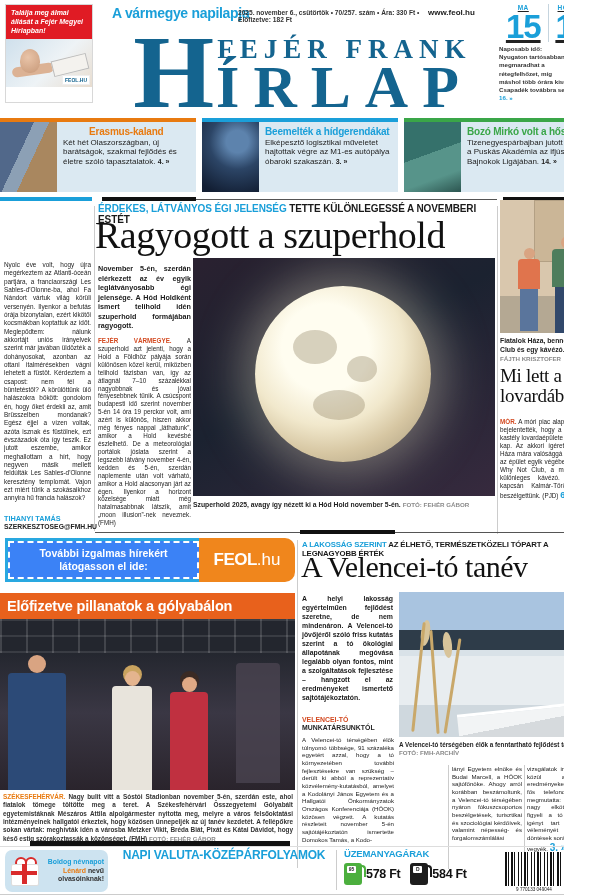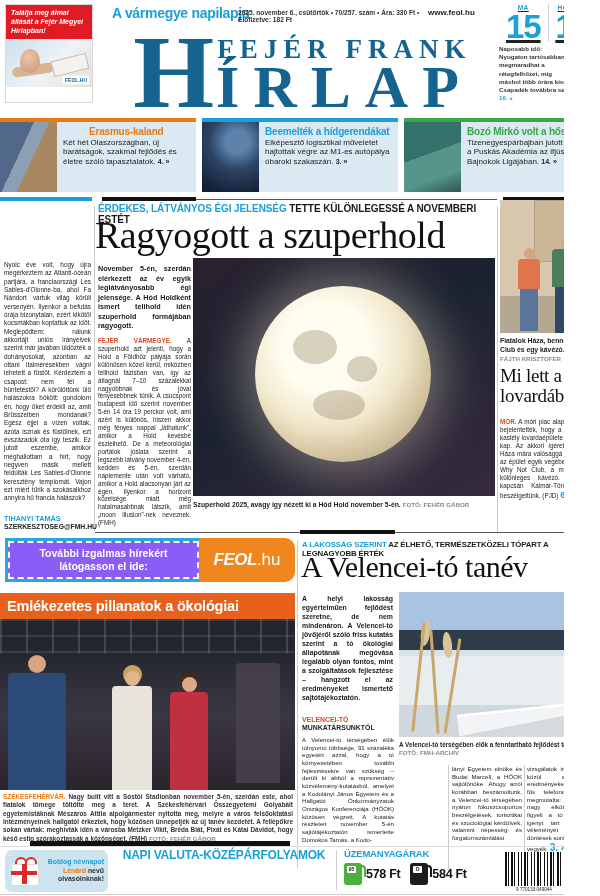--- a/index.html
+++ b/index.html
@@ -87,23 +87,23 @@
   .head{width:11px;height:11px;border-radius:50%;background:#d9a482;margin:0 auto;}
   .torso{border-radius:4px 4px 0 0;}
   .legs{margin:0 auto;}
   .lov-cap{left:500px;top:337px;width:100px;}
   .lov-headline{left:500px;top:366px;width:100px;font-family:"Liberation Serif",serif;font-size:19px;line-height:1.05;color:#111;letter-spacing:-.3px;}
   .lov-body{left:500px;top:418px;width:100px;height:116px;font-size:6.3px;line-height:1.28;text-align:justify;overflow:hidden;}
   .pgref{color:#1a9fd9;font-weight:bold;font-size:9px;}
 
   
   .feol{left:5px;top:538px;width:290px;height:44px;display:flex;}
-  .feol-blue{flex:1;background:#8b5cf6;border:2px dashed #fff;box-shadow:0 0 0 3px #29a8e0;margin:3px 0 3px 3px;display:flex;flex-direction:column;justify-content:center;align-items:center;color:#fff;font-weight:bold;font-size:10.5px;line-height:1.25;}
+  .feol-blue{flex:1;background:#3b82f6;border:2px dashed #fff;box-shadow:0 0 0 3px #29a8e0;margin:3px 0 3px 3px;display:flex;flex-direction:column;justify-content:center;align-items:center;color:#fff;font-weight:bold;font-size:10.5px;line-height:1.25;}
   .feol-orange{width:96px;background:#f0861c;border-radius:0 10px 10px 0;display:flex;align-items:center;justify-content:center;color:#fff;font-size:17px;margin:0;}
-  .feol-orange b{font-weight:bold;letter-spacing:-.5px;font-style:italic;}
+  .feol-orange b{font-weight:bold;letter-spacing:-.5px;}
 
   
   .gb-banner{left:0;top:593px;width:295px;height:26px;background:#e8611c;color:#fff;font-weight:bold;font-size:14.5px;line-height:26px;padding-left:7px;box-sizing:border-box;letter-spacing:-.2px;}
   .gb-photo{left:0;top:619px;width:295px;height:171px;background:linear-gradient(#23262e 0 18%,#3a3744 55%,#2a242c 100%);overflow:hidden;}
   .gb-truss{position:absolute;left:0;top:0;width:100%;height:34px;background:repeating-linear-gradient(90deg,rgba(255,255,255,.14) 0 2px,transparent 2px 26px),repeating-linear-gradient(0deg,rgba(255,255,255,.10) 0 2px,transparent 2px 16px);}
   .gb-cap{left:3px;top:793px;width:290px;font-size:6.4px;font-weight:bold;line-height:1.3;text-align:justify;color:#333;}
   .loc-or{color:#e87a10;font-weight:bold;}
 
   
   .ve-kicker{left:302px;top:540px;width:298px;font-size:7.8px;letter-spacing:-.15px;}
@@ -302,21 +302,21 @@
     <div class="feol-blue">
       <span>További izgalmas hírekért</span>
       <span>látogasson el ide:</span>
     </div>
     <div class="feol-orange">
       <b>FEOL</b>
         <span>.hu</span>
     </div>
   </div>
 
-  <div class="abs gb-banner">Emlékezetes pillanatok a ökológiai</div>
+  <div class="abs gb-banner">Előfizetve pillanatok a gólyabálon</div>
   <div class="abs gb-photo">
     <div class="gb-truss"></div>
     <div class="fig" style="left:8px;top:36px;">
       <div class="head" style="width:18px;height:18px;"></div>
       <div class="torso" style="width:58px;height:118px;background:#2c4a77;"></div>
     </div>
     <div class="fig" style="left:112px;top:52px;">
       <div class="head" style="width:15px;height:15px;background:#e4b48e;box-shadow:0 -4px 0 2px #c9a35f;"></div>
       <div class="torso" style="width:40px;height:104px;background:#e8e4dc;"></div>
     </div>

